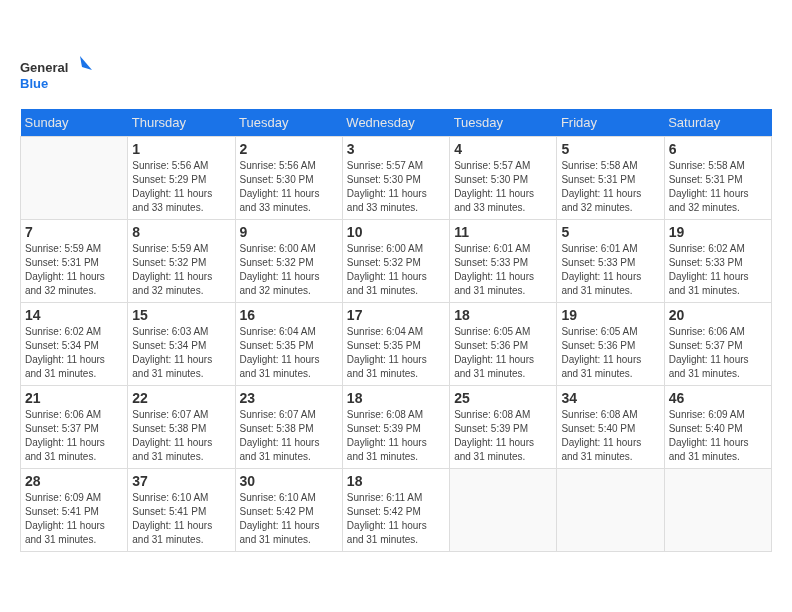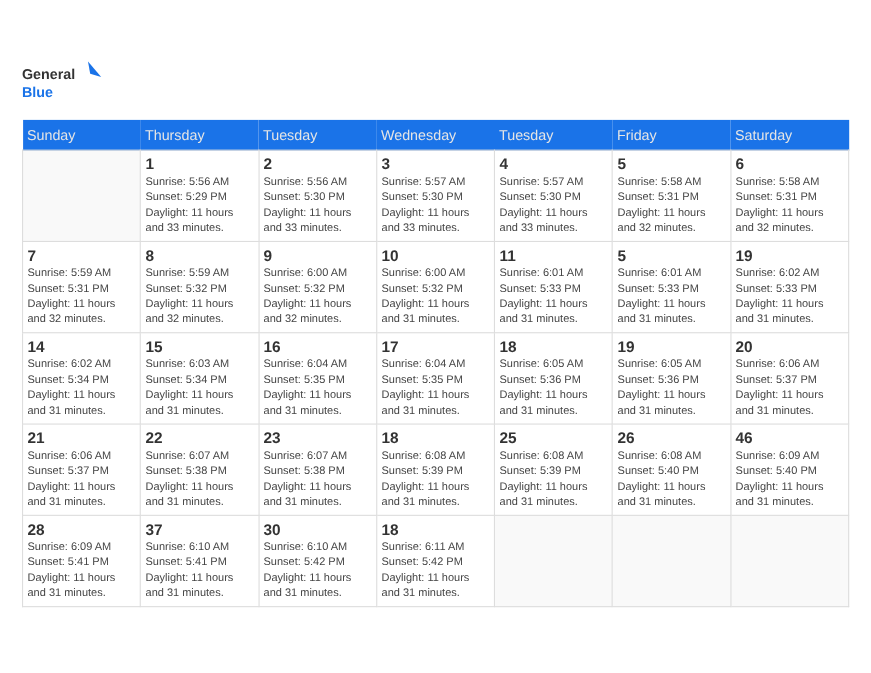--- a/index.html
+++ b/index.html
@@ -203,21 +203,21 @@
         </td>
         <td>
           <span class="day-number">18</span>
           <div class="day-info">Sunrise: 6:08 AM<br>Sunset: 5:39 PM<br>Daylight: 11 hours and 31 minutes.</div>
         </td>
         <td>
           <span class="day-number">25</span>
           <div class="day-info">Sunrise: 6:08 AM<br>Sunset: 5:39 PM<br>Daylight: 11 hours and 31 minutes.</div>
         </td>
         <td>
-          <span class="day-number">26</span>
+          <span class="day-number">34</span>
           <div class="day-info">Sunrise: 6:08 AM<br>Sunset: 5:40 PM<br>Daylight: 11 hours and 31 minutes.</div>
         </td>
         <td>
           <span class="day-number">46</span>
           <div class="day-info">Sunrise: 6:09 AM<br>Sunset: 5:40 PM<br>Daylight: 11 hours and 31 minutes.</div>
         </td>
       </tr>
       <tr>
         <td>
           <span class="day-number">28</span>

